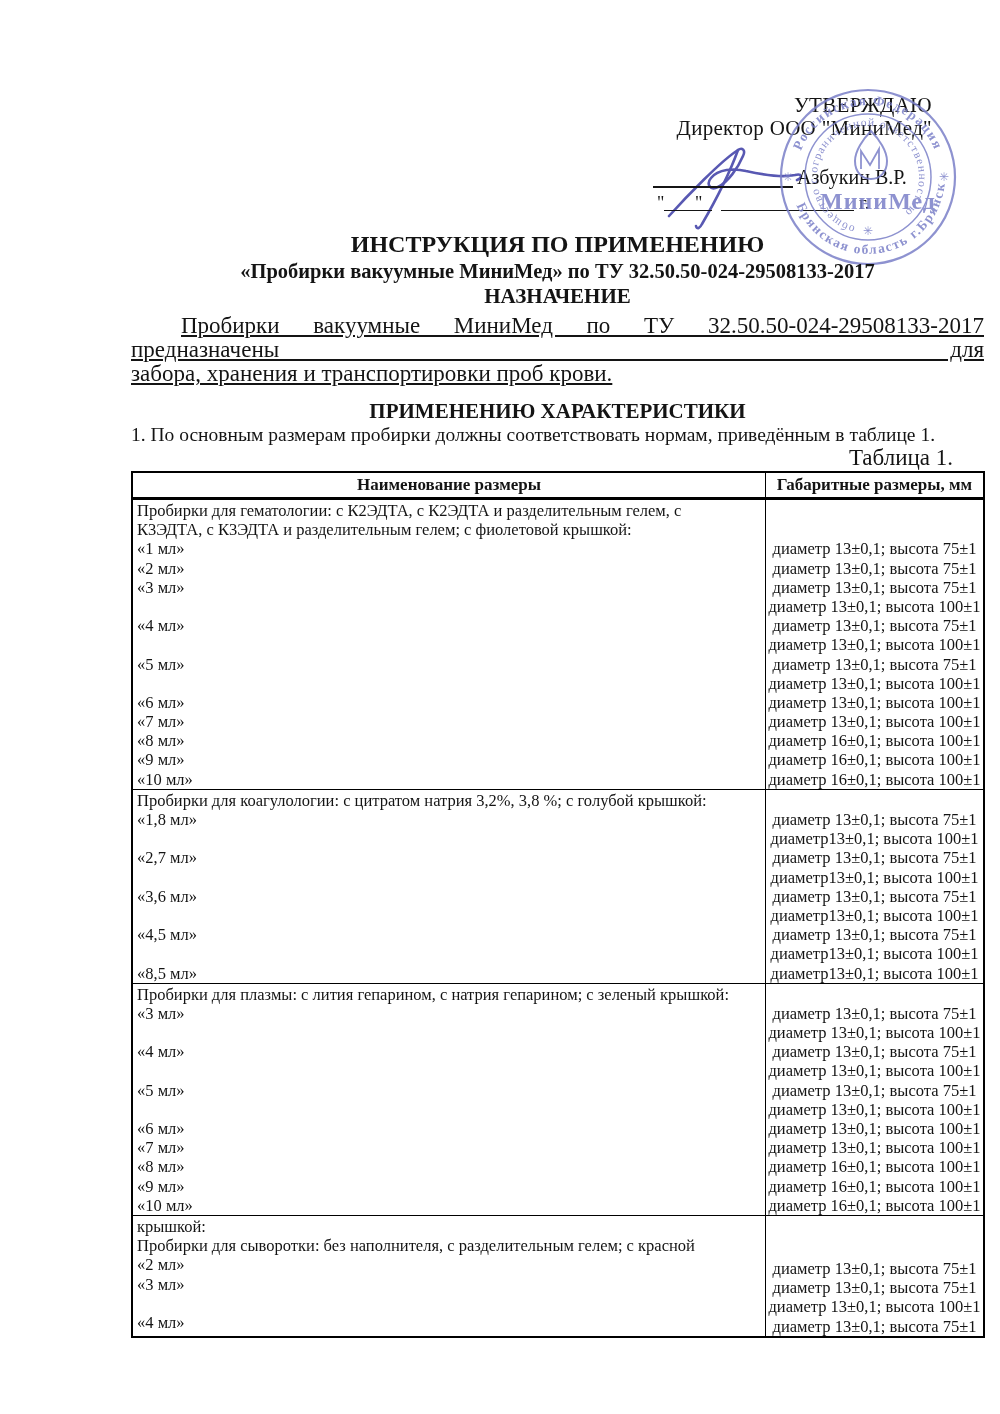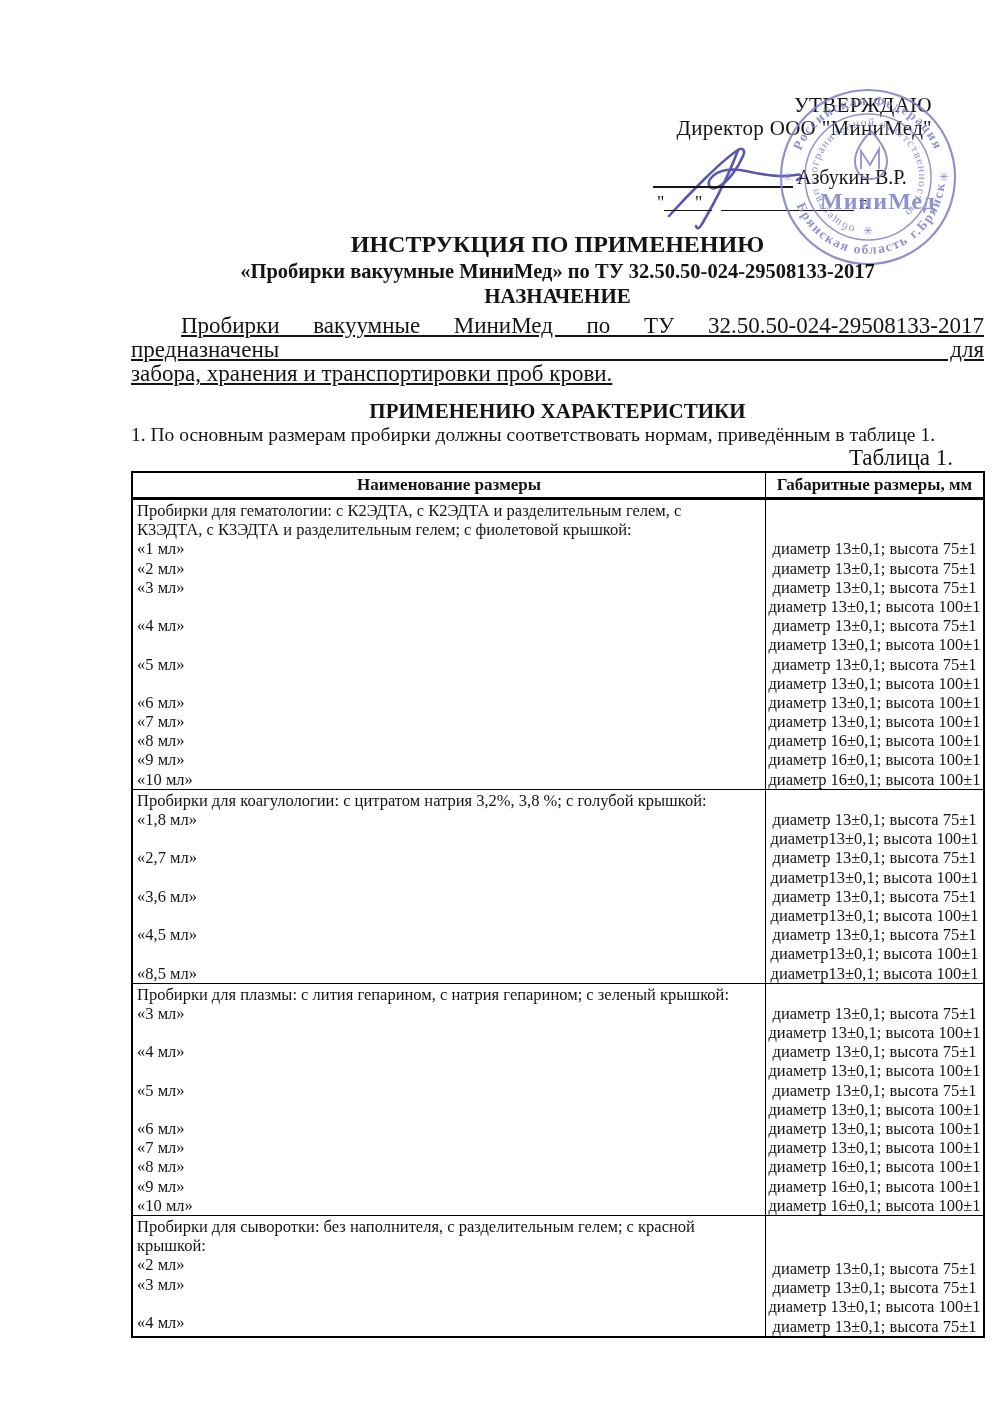--- a/index.html
+++ b/index.html
@@ -213,22 +213,22 @@
           <div class="ln">диаметр 13±0,1; высота 100±1</div>
           <div class="ln">диаметр 13±0,1; высота 100±1</div>
           <div class="ln">диаметр 16±0,1; высота 100±1</div>
           <div class="ln">диаметр 16±0,1; высота 100±1</div>
           <div class="ln">диаметр 16±0,1; высота 100±1</div>
         </div>
       </div>
 
       <div class="sec">
         <div class="sec-l">
+          <div class="ln">крышкой:</div>
           <div class="ln">Пробирки для сыворотки: без наполнителя, с разделительным гелем; с красной</div>
-          <div class="ln">крышкой:</div>
           <div class="ln">«2 мл»</div>
           <div class="ln">«3 мл»</div>
           <div class="ln"></div>
           <div class="ln">«4 мл»</div>
         </div>
         <div class="sec-r serum-r">
           <div class="ln">диаметр 13±0,1; высота 75±1</div>
           <div class="ln">диаметр 13±0,1; высота 75±1</div>
           <div class="ln">диаметр 13±0,1; высота 100±1</div>
           <div class="ln">диаметр 13±0,1; высота 75±1</div>

